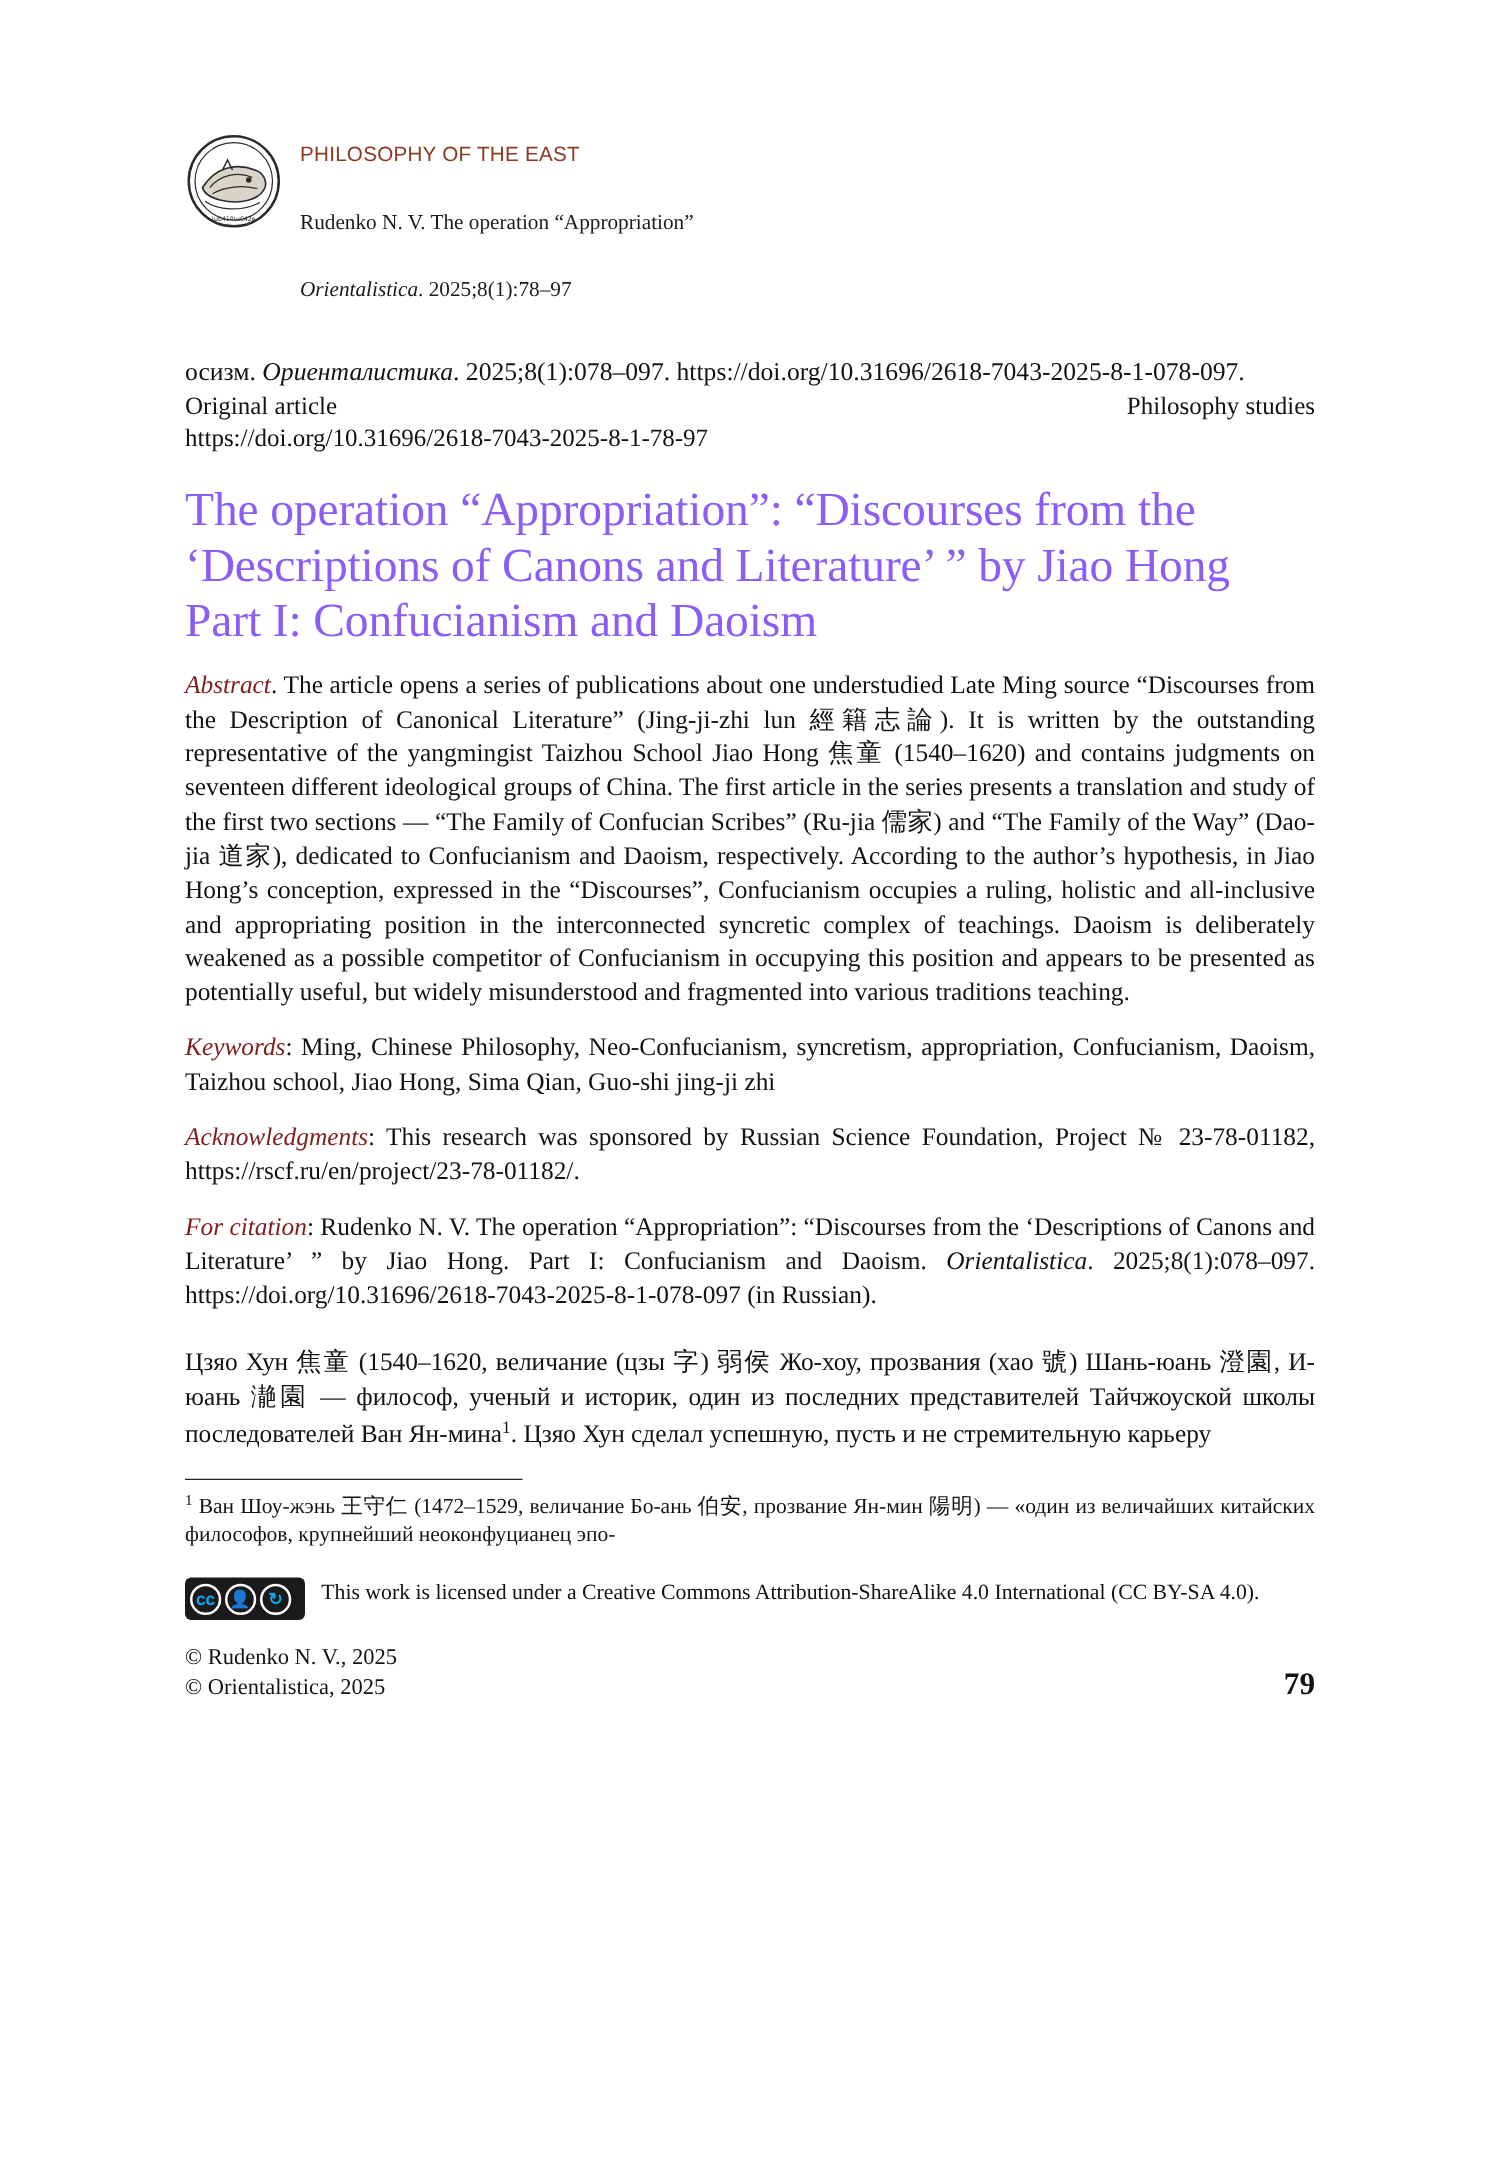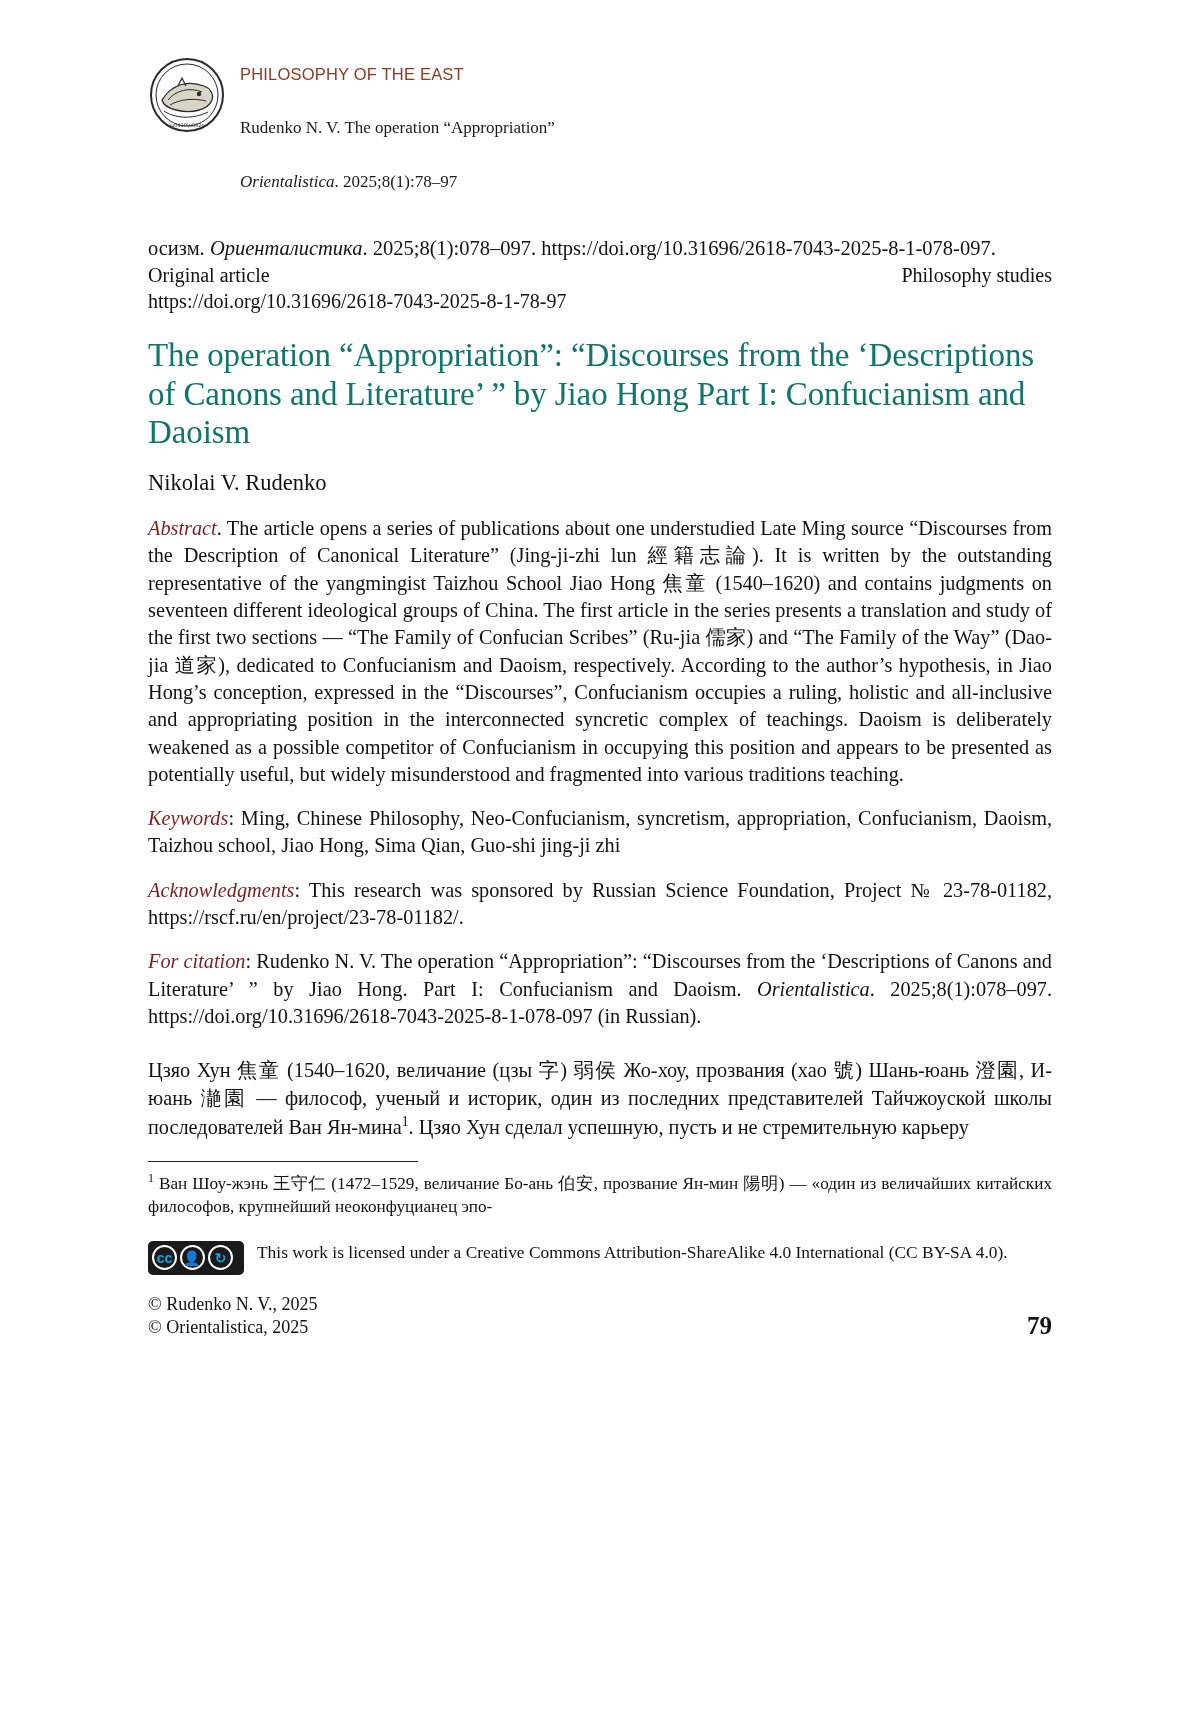--- a/index.html
+++ b/index.html
@@ -14,21 +14,21 @@
     color: #121212;
     position: relative;
     overflow: hidden;
   }
   .page {
     position: absolute;
     left: 0; top: 0;
     width: 1200px;
     height: 1729px;
     box-sizing: border-box;
-    padding: 56px 148px 0 148px;
+    padding: 106px 148px 0 148px;
   }
 
   
   .runhead {
     display: flex;
     align-items: flex-start;
     gap: 14px;
     margin-bottom: 42px;
   }
   .logo {
@@ -71,22 +71,22 @@
   }
   .meta-left { text-align: left; }
   .meta-right { text-align: right; }
   .doi-line {
     font-size: 20px;
     line-height: 1.3;
     margin-bottom: 22px;
   }
 
   h1.title {
-    color: #0f766e;
-    font-size: 33px;
+    color: #8b5cf6;
+    font-size: 38px;
     line-height: 1.17;
     font-weight: normal;
     margin: 0 0 16px 0;
     letter-spacing: -0.1px;
   }
 
   .author {
     font-size: 22.5px;
     line-height: 1.3;
     margin-bottom: 18px;
@@ -229,21 +229,20 @@
   <div class="continued"><span>осизм. </span><em>Ориенталистика</em><span>. 2025;8(1):078–097. https://doi.org/10.31696/2618-7043-2025-8-1-078-097.</span></div>
 
   <div class="meta-row">
     <div class="meta-left">Original article</div>
     <div class="meta-right">Philosophy studies</div>
   </div>
   <div class="doi-line">https://doi.org/10.31696/2618-7043-2025-8-1-78-97</div>
 
   <h1 class="title">The operation “Appropriation”: “Discourses from the ‘Descriptions of Canons and Literature’ ” by Jiao Hong Part I: Confucianism and Daoism</h1>
 
-  <div class="author">Nikolai V. Rudenko</div>
 
 
   <p class="para"><span class="lead">Abstract</span><span>. The article opens a series of publications about one understudied Late Ming source “Discourses from the Description of Canonical Literature” (Jing-ji-zhi lun 經籍志論). It is written by the outstanding representative of the yangmingist Taizhou School Jiao Hong 焦童 (1540–1620) and contains judgments on seventeen different ideological groups of China. The first article in the series presents a translation and study of the first two sections — “The Family of Confucian Scribes” (Ru-jia 儒家) and “The Family of the Way” (Dao-jia 道家), dedicated to Confucianism and Daoism, respectively. According to the author’s hypothesis, in Jiao Hong’s conception, expressed in the “Discourses”, Confucianism occupies a ruling, holistic and all-inclusive and appropriating position in the interconnected syncretic complex of teachings. Daoism is deliberately weakened as a possible competitor of Confucianism in occupying this position and appears to be presented as potentially useful, but widely misunderstood and fragmented into various traditions teaching.</span></p>
 
   <p class="para"><span class="lead">Keywords</span><span>: Ming, Chinese Philosophy, Neo-Confucianism, syncretism, appropriation, Confucianism, Daoism, Taizhou school, Jiao Hong, Sima Qian, Guo-shi jing-ji zhi</span></p>
 
   <p class="para"><span class="lead">Acknowledgments</span><span>: This research was sponsored by Russian Science Foundation, Project № 23-78-01182, https://rscf.ru/en/project/23-78-01182/.</span></p>
 
   <p class="para"><span class="lead">For citation</span><span>: Rudenko N. V. The operation “Appropriation”: “Discourses from the ‘Descriptions of Canons and Literature’ ” by Jiao Hong. Part I: Confucianism and Daoism. </span><em>Orientalistica</em><span>. 2025;8(1):078–097. https://doi.org/10.31696/2618-7043-2025-8-1-078-097 (in Russian).</span></p>
 

